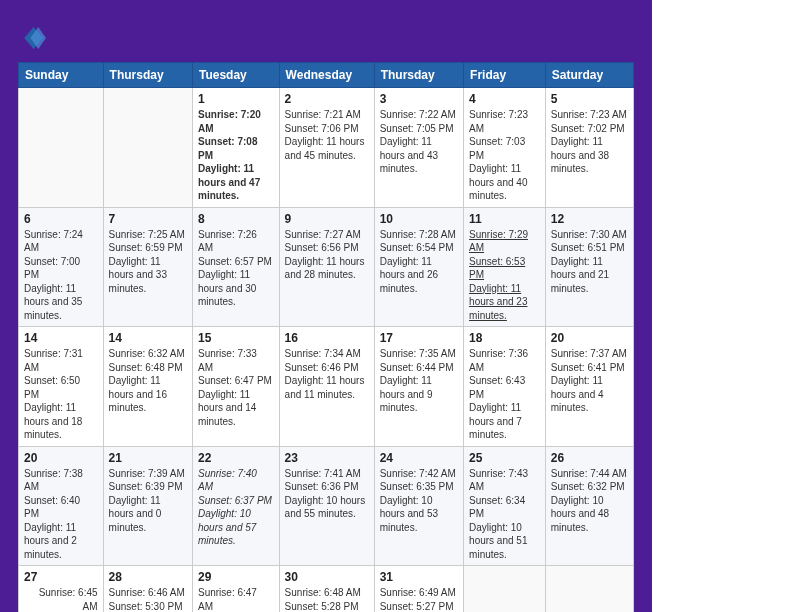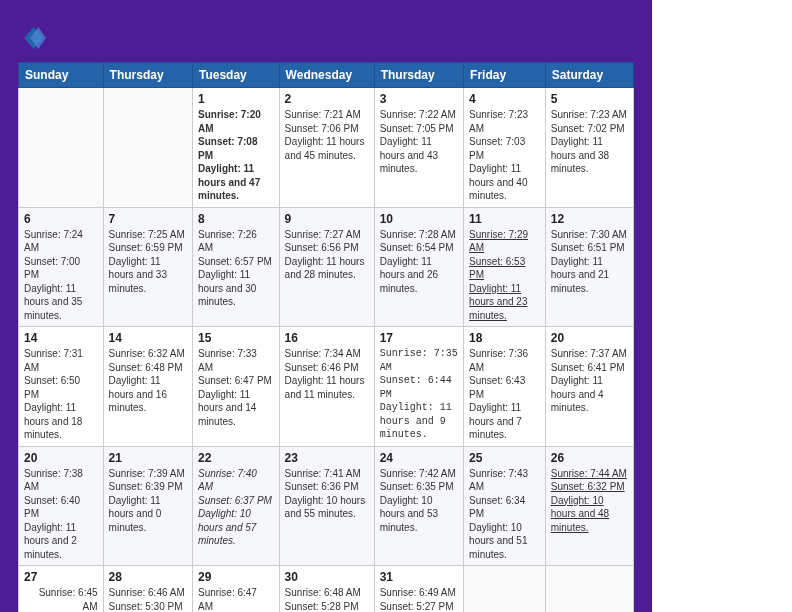--- a/index.html
+++ b/index.html
@@ -220,21 +220,21 @@
 Daylight: 11 hours and 14 minutes.</div>
           </td>
           <td>
             <span class="day-number">16</span>
             <div class="day-info" style="white-space: pre-line;">Sunrise: 7:34 AM
 Sunset: 6:46 PM
 Daylight: 11 hours and 11 minutes.</div>
           </td>
           <td>
             <span class="day-number">17</span>
-            <div class="day-info" style="white-space: pre-line; font-family: Liberation Mono, monospace;">Sunrise: 7:35 AM
+            <div class="day-info" style="white-space: pre-line;">Sunrise: 7:35 AM
 Sunset: 6:44 PM
 Daylight: 11 hours and 9 minutes.</div>
           </td>
           <td>
             <span class="day-number">18</span>
             <div class="day-info" style="white-space: pre-line;">Sunrise: 7:36 AM
 Sunset: 6:43 PM
 Daylight: 11 hours and 7 minutes.</div>
           </td>
           <td>
@@ -276,21 +276,21 @@
 Daylight: 10 hours and 53 minutes.</div>
           </td>
           <td>
             <span class="day-number">25</span>
             <div class="day-info" style="white-space: pre-line;">Sunrise: 7:43 AM
 Sunset: 6:34 PM
 Daylight: 10 hours and 51 minutes.</div>
           </td>
           <td>
             <span class="day-number">26</span>
-            <div class="day-info" style="white-space: pre-line; text-decoration: underline;">Sunrise: 7:44 AM
+            <div class="day-info" style="white-space: pre-line;">Sunrise: 7:44 AM
 Sunset: 6:32 PM
 Daylight: 10 hours and 48 minutes.</div>
           </td>
         </tr>
         <tr>
           <td>
             <span class="day-number">27</span>
             <div class="day-info" style="white-space: pre-line; text-align: right;">Sunrise: 6:45 AM
 Sunset: 5:31 PM
 Daylight: 10 hours and 46 minutes.</div>

